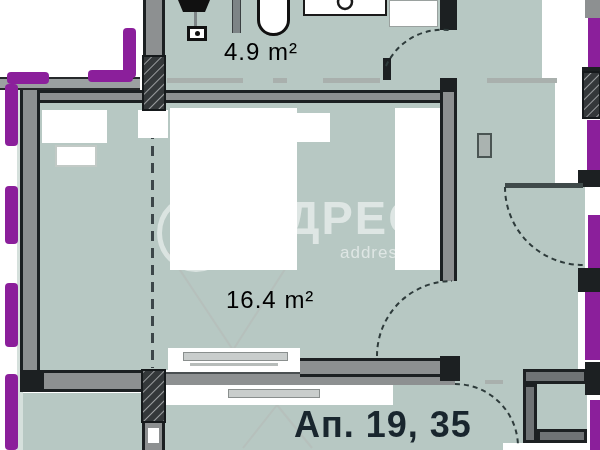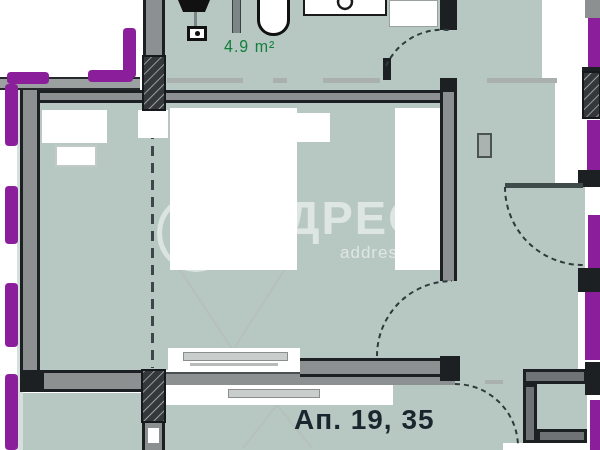--- a/index.html
+++ b/index.html
@@ -7,22 +7,22 @@
         font-family:"Liberation Sans", sans-serif;}
   .abs{position:absolute;}
   .room{background:#b7c8c3;}
   .wallH{background:#8d9091;border-top:3px solid #1c2022;border-bottom:3px solid #1c2022;box-sizing:border-box;}
   .wallV{background:#8d9091;border-left:3px solid #1c2022;border-right:3px solid #1c2022;box-sizing:border-box;}
   .solid{background:#1c2022;}
   .purple{background:#8b1f9b;}
   .white{background:#ffffff;}
   .furn{background:#ffffff;}
   .dash{background:#a9b0ad;}
-  .arealabel{color:#15803d;font-size:16px;letter-spacing:1px;white-space:nowrap;}
-  .aptlabel{color:#19262e;font-size:28px;font-weight:bold;white-space:nowrap;letter-spacing:1px;}
+  .arealabel{color:#000000;font-size:24px;letter-spacing:1px;white-space:nowrap;}
+  .aptlabel{color:#19262e;font-size:36px;font-weight:bold;white-space:nowrap;letter-spacing:1px;}
   .wm-brand{color:rgba(255,255,255,0.55);font-size:47px;font-weight:bold;letter-spacing:2px;white-space:nowrap;}
   .wm-sub{color:rgba(255,255,255,0.55);font-size:17px;letter-spacing:1px;white-space:nowrap;}
   .wm-circle{width:68px;height:68px;border:5px solid rgba(255,255,255,0.5);border-radius:50%;}
   .sectline{background:repeating-linear-gradient(to bottom,#3c4649 0 10px,transparent 10px 17px);}
   svg{position:absolute;left:0;top:0;}
 </style>
 </head>
 <body>
 
 <div id="plan">
@@ -149,15 +149,16 @@
   <div class="abs purple" style="left:5px;top:186px;width:13px;height:58px;border-radius:4px;"></div>
   <div class="abs purple" style="left:5px;top:283px;width:13px;height:64px;border-radius:4px;"></div>
   <div class="abs purple" style="left:5px;top:374px;width:13px;height:76px;border-radius:4px;"></div>
   <div class="abs purple" style="left:588px;top:18px;width:12px;height:49px;"></div>
   <div class="abs purple" style="left:587px;top:120px;width:13px;height:50px;"></div>
   <div class="abs purple" style="left:588px;top:215px;width:12px;height:53px;"></div>
   <div class="abs purple" style="left:585px;top:292px;width:15px;height:68px;"></div>
   <div class="abs purple" style="left:590px;top:400px;width:10px;height:50px;"></div>
 
   <div class="abs arealabel" style="left:224px;top:38px;">4.9 m²</div>
+  <div class="abs arealabel" style="left:226px;top:286px;">16.4 m²</div>
   <div class="abs aptlabel" style="left:294px;top:404px;">Ап. 19, 35</div>
 
 </div>
 
 </body></html>

